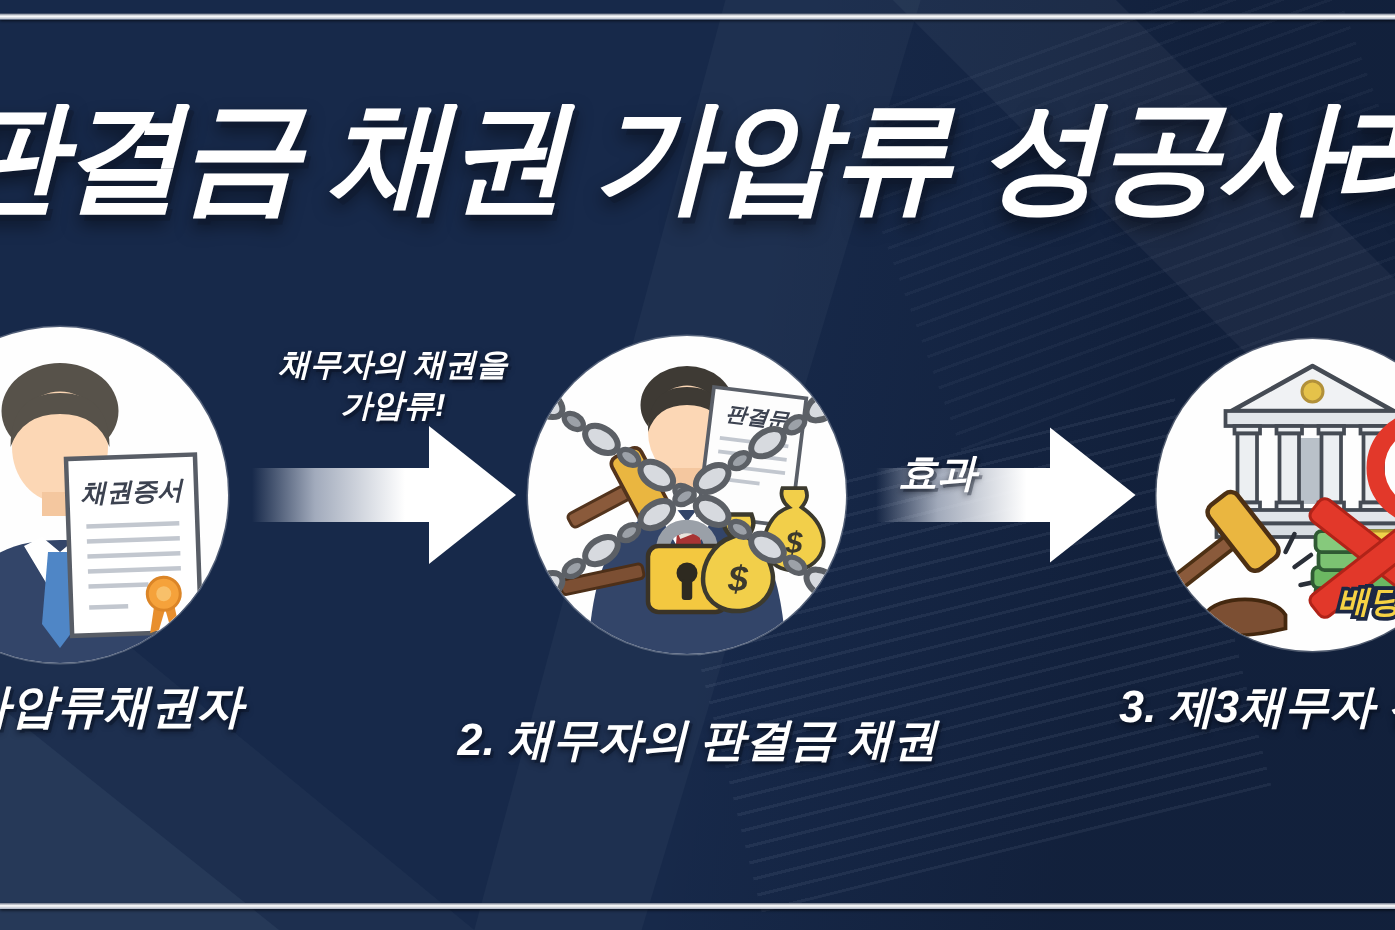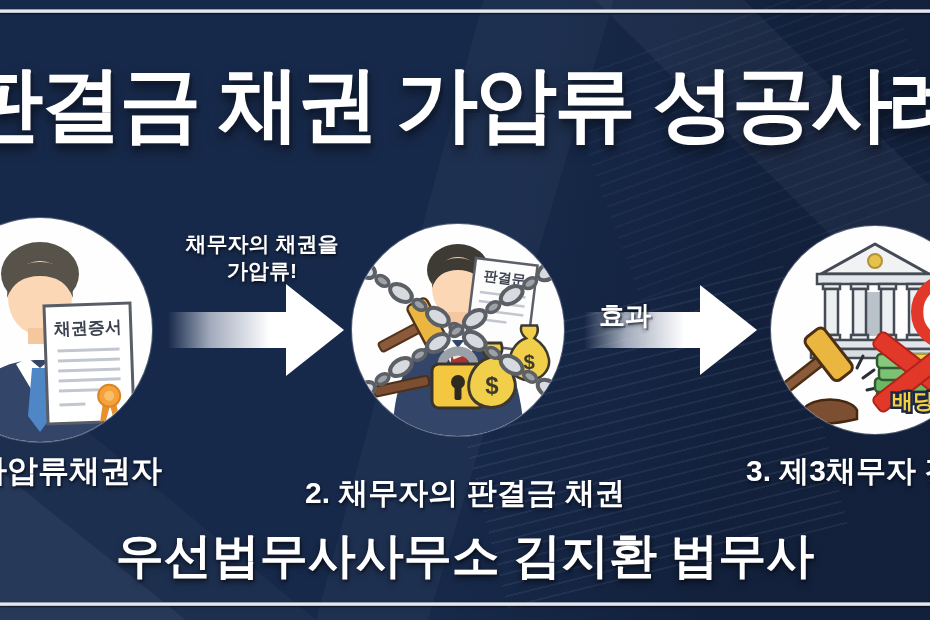--- a/index.html
+++ b/index.html
@@ -1,18 +1,18 @@
 <!DOCTYPE html>
 <html><head>
 <meta charset="utf-8">
 <style>
   html,body{margin:0;padding:0;background:#0d1526;}
   body{font-family:"Liberation Sans","DejaVu Sans",sans-serif;}
   .stage{position:relative;width:930px;height:620px;overflow:hidden;
-         background:#17294a;}
+         background:#17294a;font-style:italic;}
   
   .bg-layer{position:absolute;inset:0;pointer-events:none;}
   .shade-right{background:linear-gradient(100deg,transparent 52%,rgba(5,10,22,0.28) 78%);}
   .streak-tr{background:rgba(210,222,240,0.05);
              clip-path:polygon(64% 0,80% 0,100% 30%,100% 54%);}
   .streak-mid{background:rgba(210,222,240,0.04);
               clip-path:polygon(52% 0,66% 0,46% 100%,34% 100%);}
   .corner-bl{background:rgba(210,222,240,0.06);
              clip-path:polygon(0 76%,20% 100%,0 100%);}
   .corner-bl2{background:rgba(210,222,240,0.035);
@@ -232,15 +232,14 @@
       </g>
       <circle cx="178" cy="86" r="32" fill="none" stroke="#e2382a" stroke-width="12"></circle>
       <text x="121" y="182" font-size="21" font-weight="900" fill="#f6d243" stroke="#1c2844" stroke-width="5" paint-order="stroke">배당금</text>
     </svg>
   </div>
 
   <div class="flow-text step-label label-1">가압류채권자</div>
   <div class="flow-text step-label label-2">2. 채무자의 판결금 채권</div>
   <div class="flow-text step-label label-3">3. 제3채무자 경매</div>
 
-  <div class="footer">우선법무사사무소 김지환 법무사</div>
 
 </div>
 
 </body></html>

